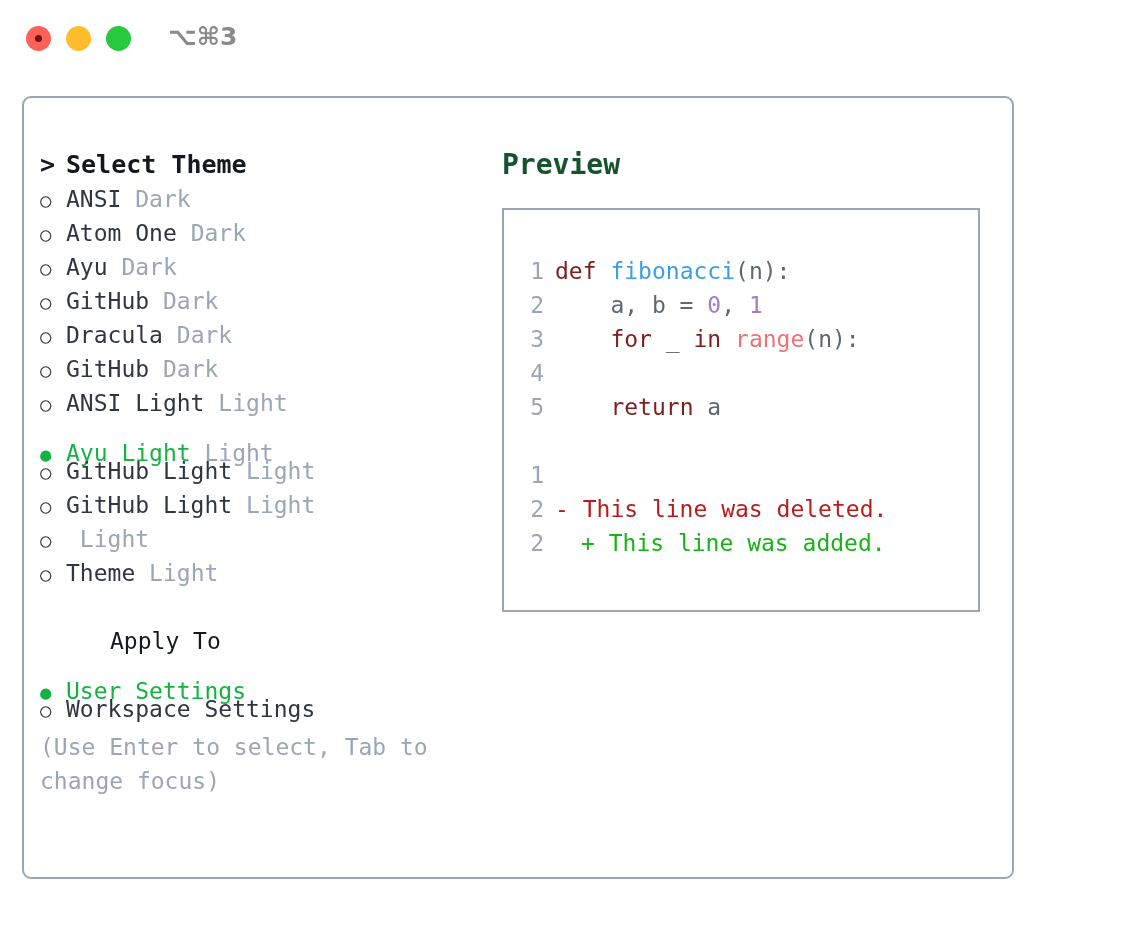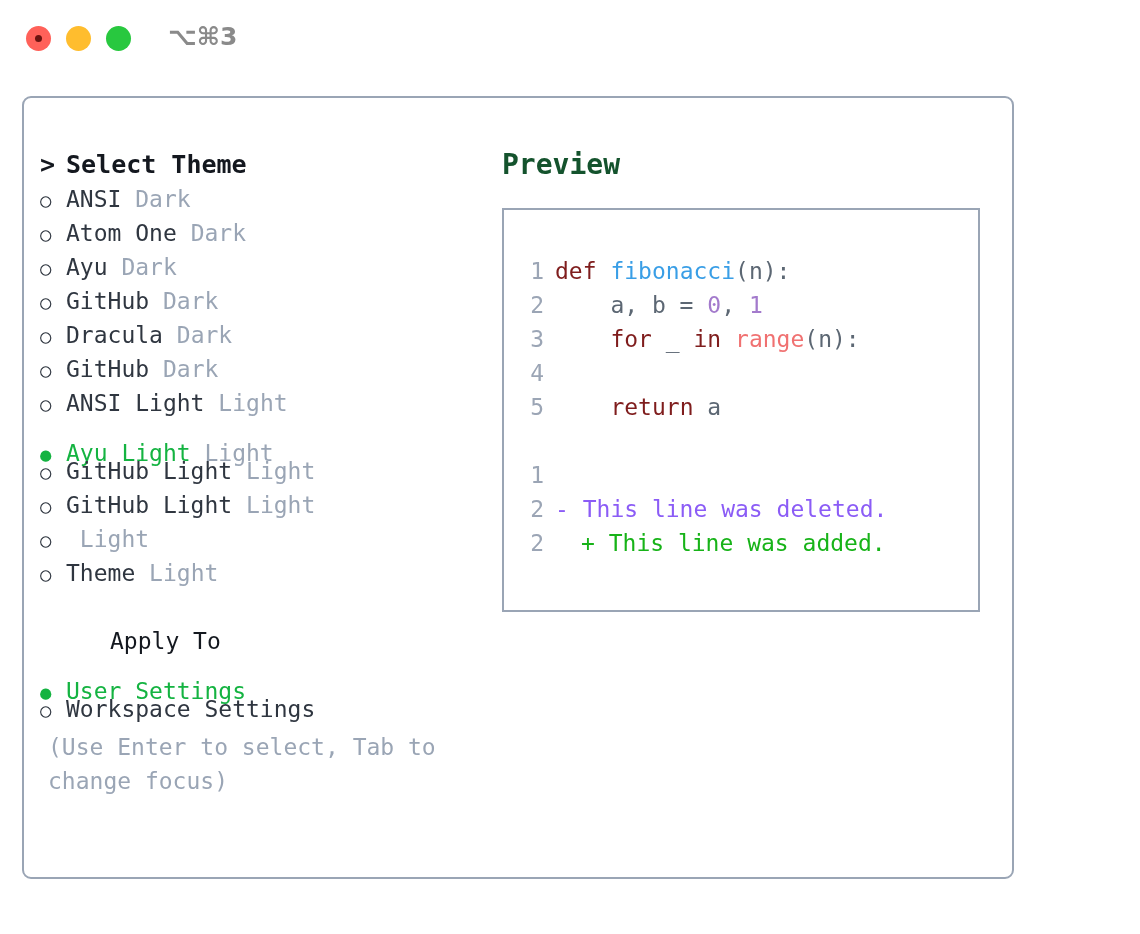--- a/index.html
+++ b/index.html
@@ -120,21 +120,20 @@
   }
 
   .spacer-line { height: 34px; }
 
   #hint {
     margin-top: 4px;
     font-size: 23px;
     line-height: 34px;
     color: #9aa5b5;
     width: 400px;
-    margin-left: 8px;
   }
 
   
   #right-col {
     position: absolute;
     left: 478px;
     top: 50px;
     width: 490px;
   }
   #preview-title {
@@ -167,21 +166,21 @@
     margin-right: 11px;
   }
   .code-blank { height: 34px; }
 
   .tok-kw   { color: #7f1d1d; text-align: right; }
   .tok-fn   { color: #399ee6; }
   .tok-plain{ color: #5c6773; }
   .tok-num  { color: #a37acc; }
   .tok-call { color: #f07171; }
   .tok-ctx  { color: #7d8590; }
-  .tok-del  { color: #8b5cf6; }
+  .tok-del  { color: #b91c1c; }
   .tok-add  { color: #17b318; margin-left: 26px; }
 </style>
 </head>
 <body>
 
 <div id="window">
 
   <div id="titlebar">
     <div class="traffic" id="dot-close"></div>
     <div class="traffic" id="dot-min"></div>

